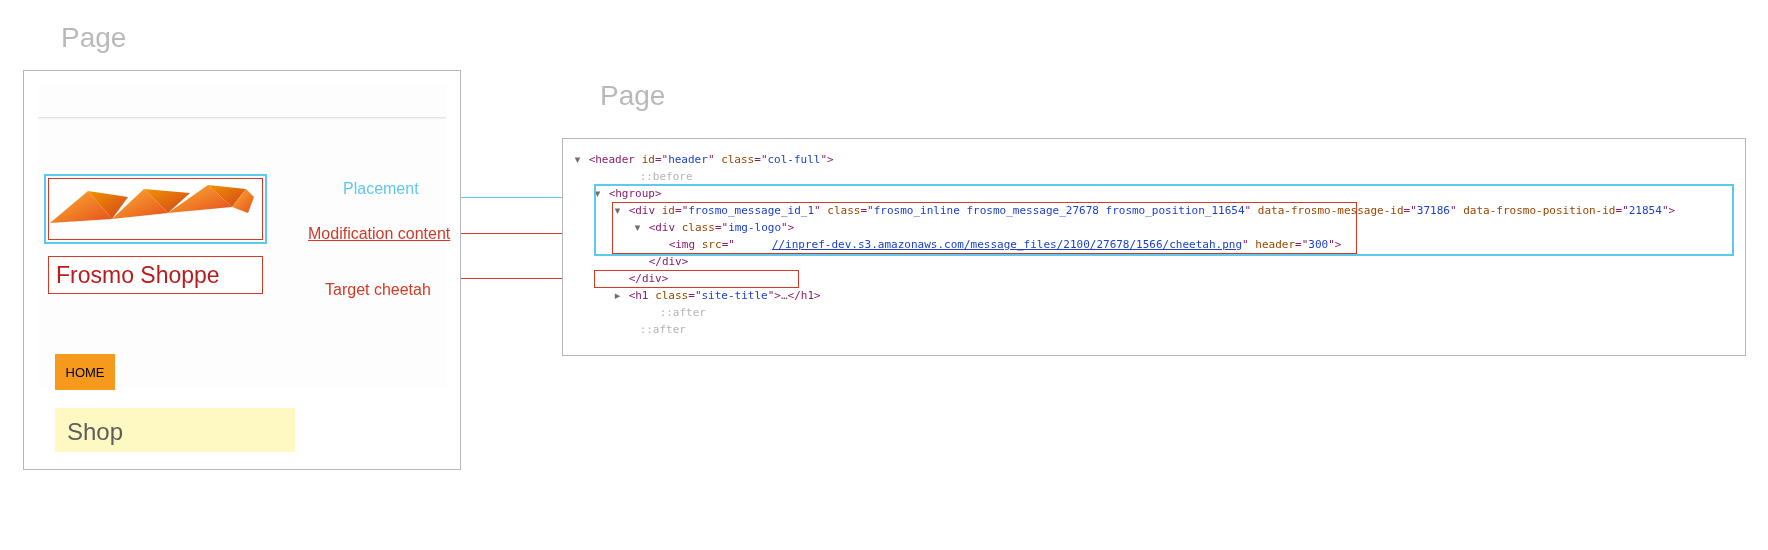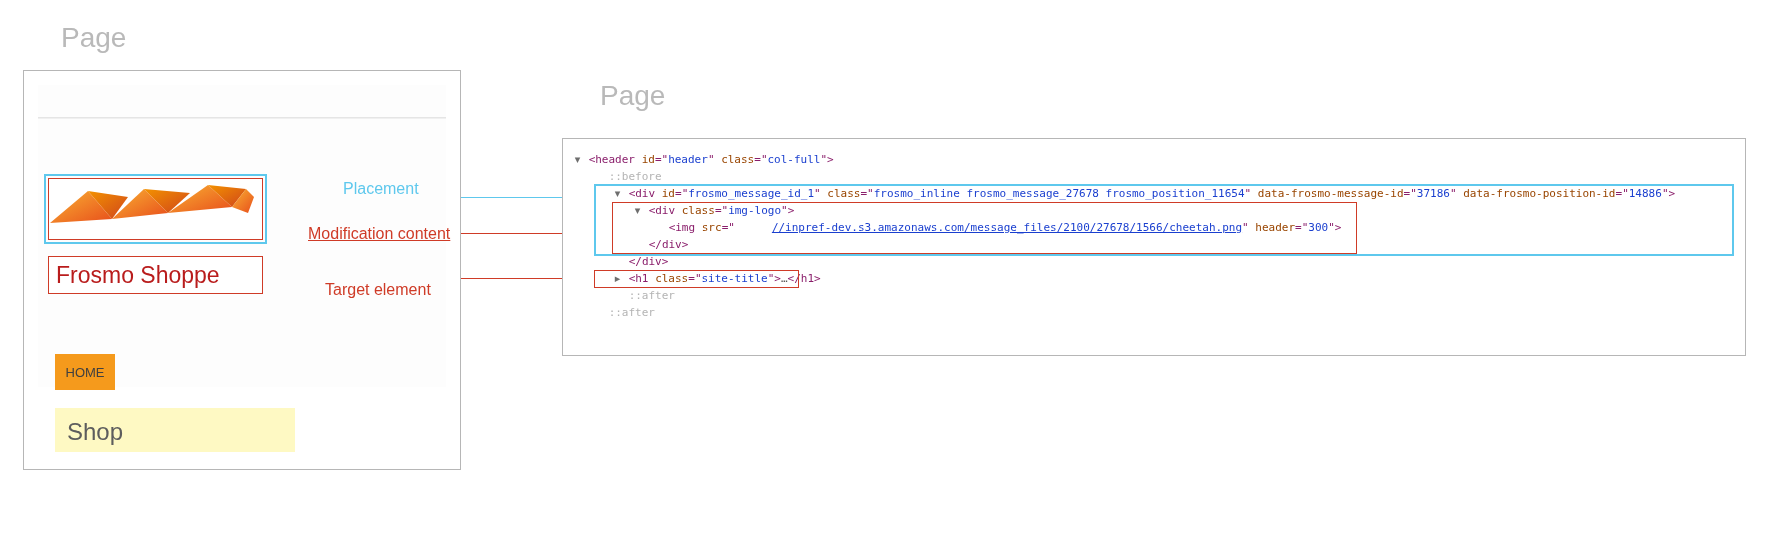--- a/index.html
+++ b/index.html
@@ -75,21 +75,21 @@
     left: 50px; top: 179px;
     width: 210px; height: 60px;
     pointer-events: none;
   }
 
   .nav-home {
     position: absolute;
     left: 55px; top: 354px;
     width: 60px; height: 36px;
     background: #f59a1c;
-    color: #404040;
+    color: #000000;
     font-size: 13px;
     font-weight: 400;
     display: flex;
     align-items: center;
     justify-content: center;
   }
   .nav-shop {
     position: absolute;
     left: 55px; top: 408px;
     background: #fef9c3;
@@ -138,21 +138,21 @@
   .pad0 { padding-left: 0px; }
   .pad1 { padding-left: 20px; }
   .pad2 { padding-left: 20px; }
   .pad3 { padding-left: 40px; }
   .pad4 { padding-left: 60px; }
   .pad5 { padding-left: 80px; }
 
   .tag   { color:#8a1e6b; }
   .attr  { color:#994500; }
   .val   { color:#1a3fcf; }
-  .pseudo{ color:#b4b4b4; }
+  .pseudo{ color:#b4b4b4;margin-left:31px; }
   .link  { color:#1a3fcf; text-decoration: underline; margin-left: 37px; }
   .ellip { color:#5a5a5a; }
   .lt, .gt, .q, .eq { color:#8a1e6b; }
 
   .code-blue-box {
     position:absolute;
     border:2px solid #5ec8ed;
     left: 31px; top: 45px;
     width: 1140px; height: 72px;
     pointer-events:none;
@@ -212,44 +212,48 @@
 
 <div class="target-box">
   <span>Frosmo Shoppe</span>
 </div>
 
 <div class="nav-home">HOME</div>
 <div class="nav-shop">Shop</div>
 
 <div class="ann-label ann-placement">Placement</div>
 <div class="ann-label ann-mod">Modification content</div>
-<div class="ann-label ann-target">Target element</div>
+<div class="ann-label ann-target">Target cheetah</div>
 
 <div class="code-panel">
 
   <div class="code-line pad0">
     <span class="arrow down"></span>
     <span class="lt">&lt;</span><span class="tag">header</span>
     <span> </span><span class="attr">id</span><span class="eq">=</span><span class="q">"</span><span class="val">header</span><span class="q">"</span>
     <span> </span><span class="attr">class</span><span class="eq">=</span><span class="q">"</span><span class="val">col-full</span><span class="q">"</span><span class="gt">&gt;</span>
   </div>
 
   <div class="code-line pad1">
     <span class="arrow" style="visibility:hidden"></span>
     <span class="pseudo">::before</span>
   </div>
 
+  <div class="code-line pad2">
+    <span class="arrow down"></span>
+    <span class="lt">&lt;</span><span class="tag">hgroup</span><span class="gt">&gt;</span>
+  </div>
 
   <div class="code-line pad3">
     <span class="arrow down"></span>
     <span class="lt">&lt;</span><span class="tag">div</span>
     <span> </span><span class="attr">id</span><span class="eq">=</span><span class="q">"</span><span class="val">frosmo_message_id_1</span><span class="q">"</span>
     <span> </span><span class="attr">class</span><span class="eq">=</span><span class="q">"</span><span class="val">frosmo_inline frosmo_message_27678 frosmo_position_11654</span><span class="q">"</span>
     <span> </span><span class="attr">data-frosmo-message-id</span><span class="eq">=</span><span class="q">"</span><span class="val">37186</span><span class="q">"</span>
-    <span> </span><span class="attr">data-frosmo-position-id</span><span class="eq">=</span><span class="q">"</span><span class="val">14886</span><span class="q">"</span><span class="gt">&gt;</span>
+    <span> </span><span class="attr">data-frosmo-position-id</span><span class="eq">=</span><span class="q">"</span><span class="val">21854</span><span class="q">"</span><span class="gt">&gt;</span>
   </div>
 
   <div class="code-line pad4">
     <span class="arrow down"></span>
     <span class="lt">&lt;</span><span class="tag">div</span>
     <span> </span><span class="attr">class</span><span class="eq">=</span><span class="q">"</span><span class="val">img-logo</span><span class="q">"</span><span class="gt">&gt;</span>
   </div>
 
   <div class="code-line pad5">
     <span class="arrow" style="visibility:hidden"></span>

